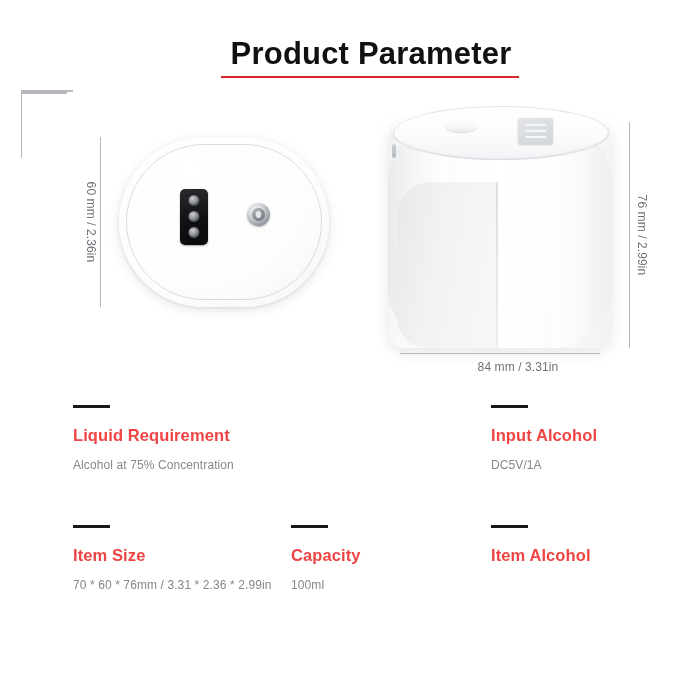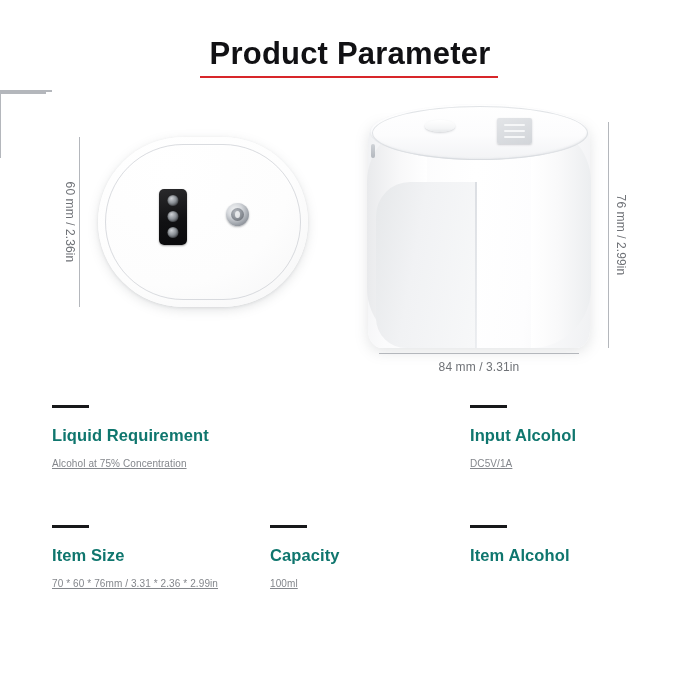--- a/index.html
+++ b/index.html
@@ -3,21 +3,21 @@
 <meta charset="utf-8">
 <style>
   html,body{margin:0;padding:0;}
   body{
     width:700px;height:700px;
     background:#ffffff;
     font-family:"Liberation Sans","DejaVu Sans",sans-serif;
     position:relative;overflow:hidden;
     -webkit-font-smoothing:antialiased;
   }
-  .page{position:absolute;inset:0;}
+  .page{position:absolute;inset:0;margin-left:21px;}
 
   
   .title{
     position:absolute;left:0;top:36px;width:700px;
     text-align:center;
     font-size:31px;font-weight:bold;color:#111114;
     letter-spacing:.2px;
   }
   .title-rule{
     position:absolute;left:200px;top:76px;
@@ -149,24 +149,24 @@
   }
 
   
   .specs{position:absolute;left:0;top:405px;width:700px;}
   .spec-row{position:absolute;left:0;width:700px;height:120px;}
   .spec-row.r1{top:0;} .spec-row.r2{top:120px;}
   .spec-cell{position:absolute;top:0;width:215px;}
   .spec-cell.c1{left:52px;} .spec-cell.c2{left:270px;} .spec-cell.c3{left:470px;}
   .accent-bar{width:37px;height:3px;background:#17181a;margin-bottom:18px;}
   .spec-title{
-    font-size:16.5px;font-weight:bold;color:#0f766e;
+    font-size:16.5px;font-weight:bold;color:#ef4444;
     letter-spacing:.1px;margin-bottom:13px;
   }
-  .spec-value{font-size:10px;color:#84878c;letter-spacing:.1px;white-space:nowrap;text-decoration:underline;}
+  .spec-value{font-size:12px;color:#84878c;letter-spacing:.1px;white-space:nowrap;}
 </style>
 </head>
 <body>
 
 <div class="page">
 
   <div class="title">Product Parameter</div>
   <div class="title-rule"></div>
 
   <div class="product-area">
@@ -208,21 +208,21 @@
     </div>
 
     <div class="dim-cap-h" style="left:598px;top:32px;width:46px;"></div>
     <div class="dim-cap-h" style="left:598px;top:258px;width:46px;"></div>
     <div class="dim-line dim-v" style="left:608px;top:32px;height:226px;"></div>
     <div class="dim-label vert" style="left:574px;top:138px;width:94px;text-align:center;">76 mm / 2.99in</div>
 
     <div class="dim-cap-v" style="left:379px;top:238px;height:32px;"></div>
     <div class="dim-cap-v" style="left:579px;top:238px;height:32px;"></div>
     <div class="dim-line dim-h" style="left:379px;top:263px;width:200px;"></div>
-    <div class="dim-label" style="left:379px;top:270px;width:200px;text-align:center;">84 mm / 3.31in</div>
+    <div class="dim-label" style="left:397px;top:270px;width:200px;text-align:center;">84 mm / 3.31in</div>
   </div>
 
   <div class="specs">
 
     <div class="spec-row r1">
       <div class="spec-cell c1">
         <div class="accent-bar"></div>
         <div class="spec-title">Liquid Requirement</div>
         <div class="spec-value">Alcohol at 75% Concentration</div>
       </div>

